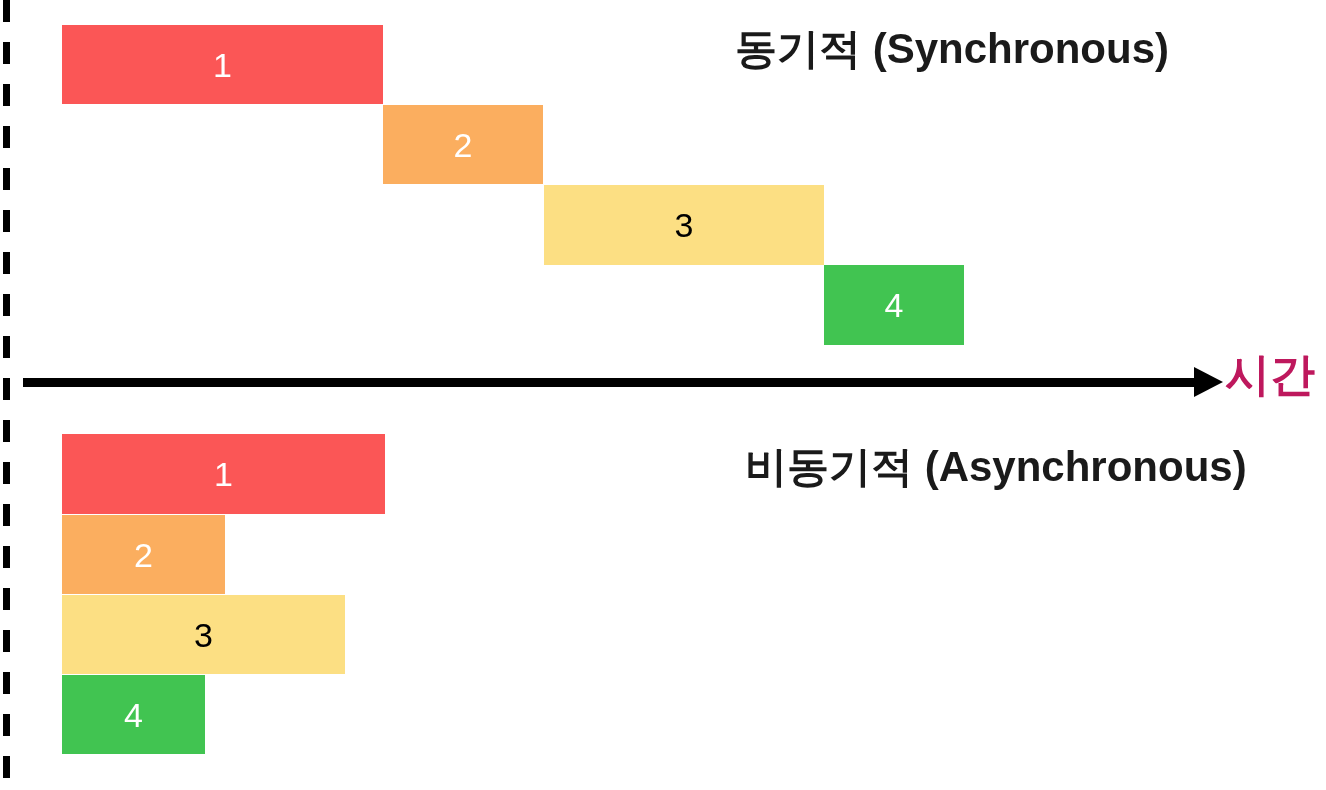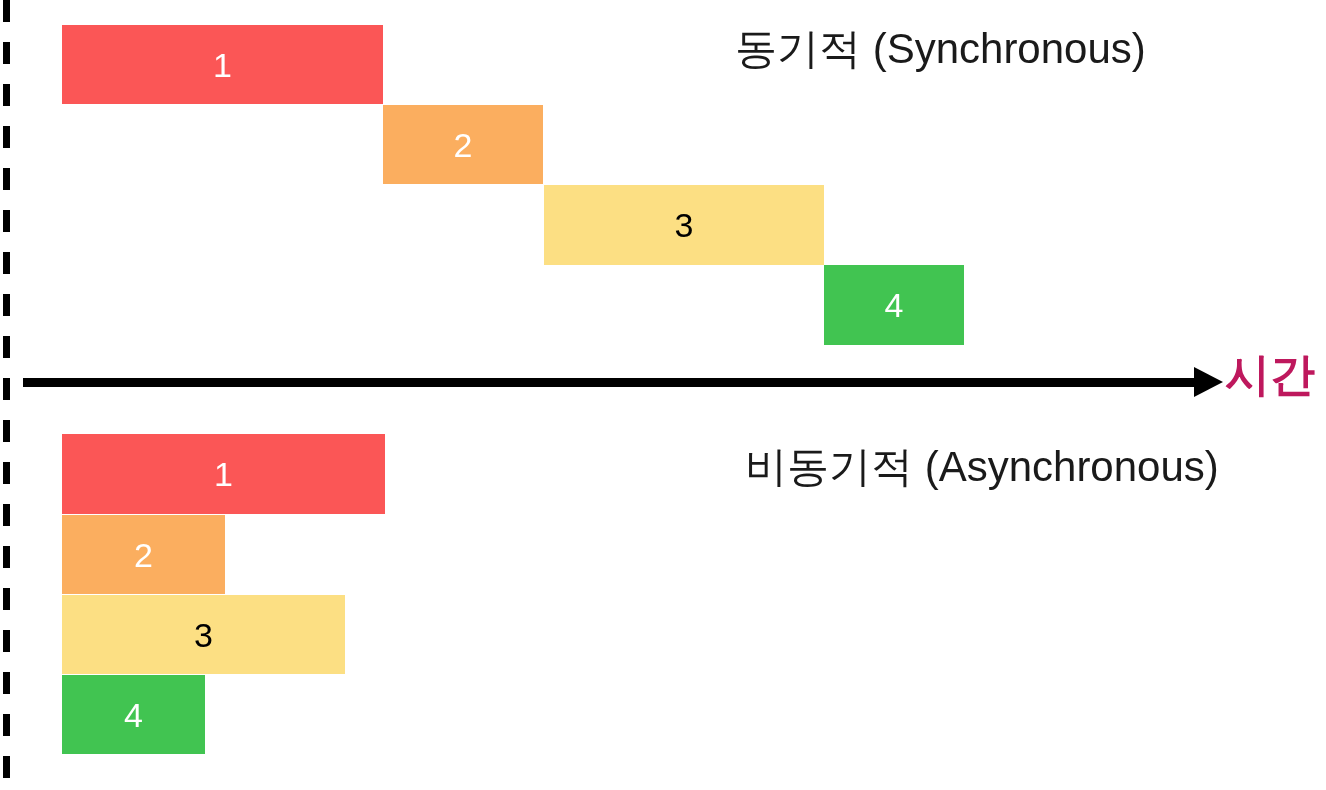--- a/index.html
+++ b/index.html
@@ -55,21 +55,21 @@
     font-weight: bold;
     color: #be185d;
     line-height: 1;
     white-space: nowrap;
   }
 
   
   .section-caption {
     position: absolute;
     font-size: 42px;
-    font-weight: 400;
+    font-weight: 700;
     color: #1a1a1a;
     line-height: 1;
     white-space: nowrap;
   }
   #caption-sync  { left: 735px; top: 28px; }
   #caption-async { left: 745px; top: 446px; text-align: right; }
 
   
   .task-bar {
     position: absolute;

